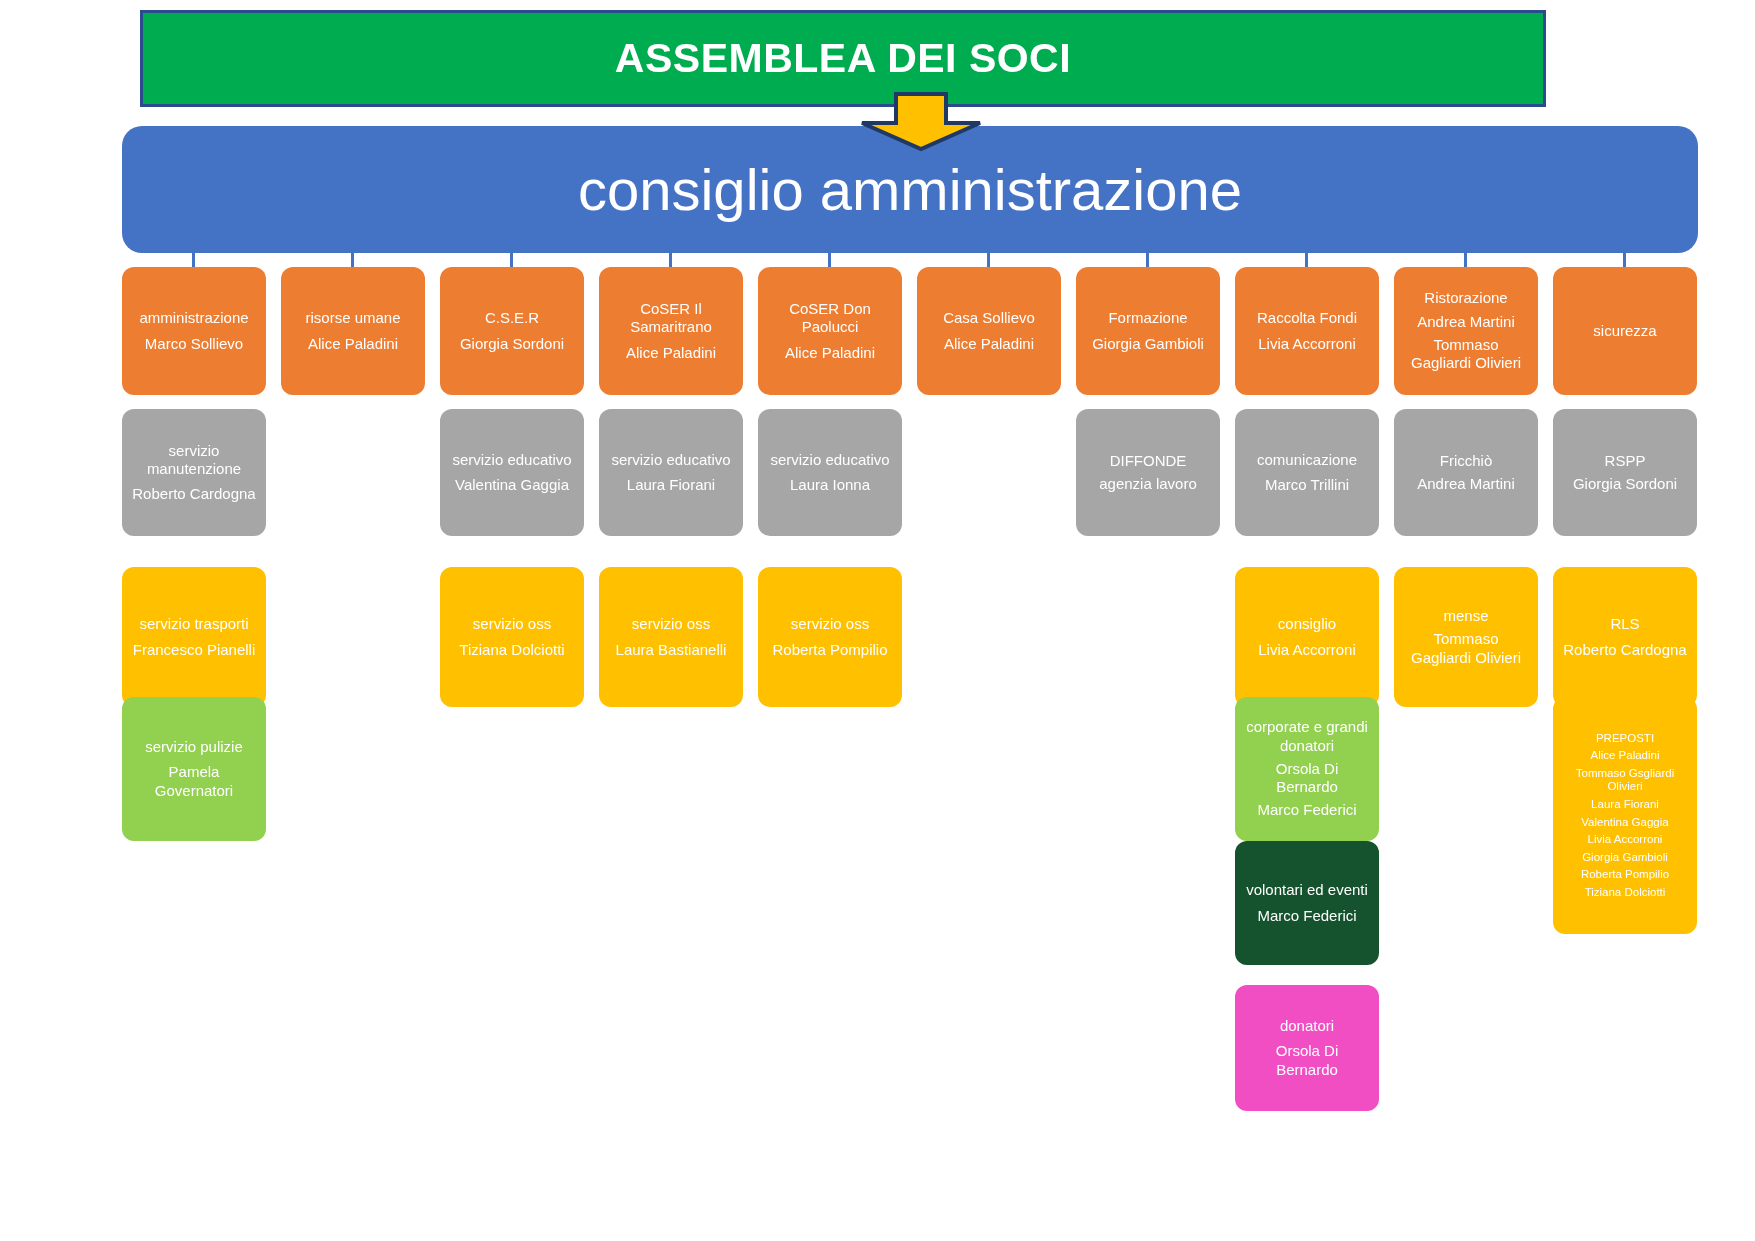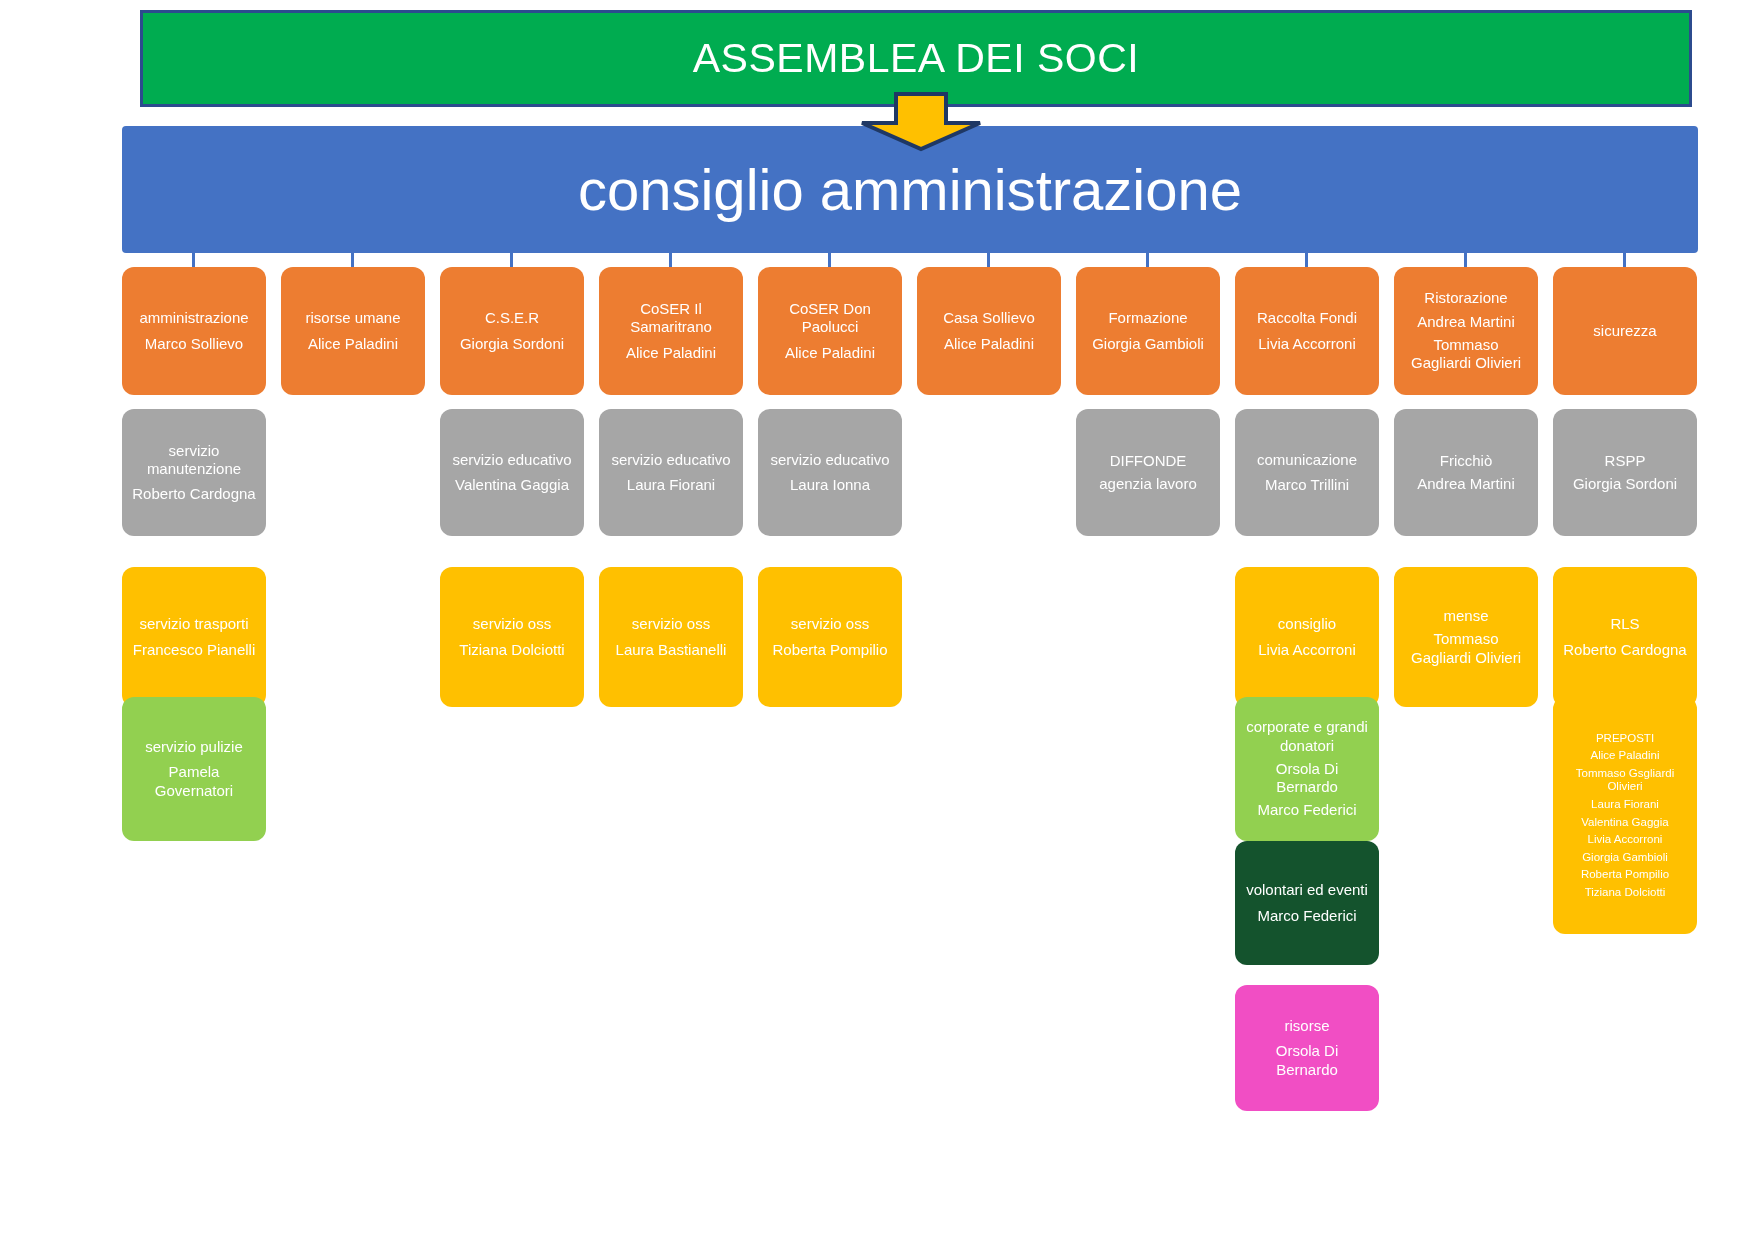--- a/index.html
+++ b/index.html
@@ -1,28 +1,28 @@
 <!DOCTYPE html>
 <html><head>
 <meta charset="utf-8">
 <style>
   html,body{margin:0;padding:0;background:#ffffff;}
   .canvas{
     position:relative;width:1755px;height:1241px;background:#ffffff;overflow:hidden;
     font-family:"Liberation Sans","DejaVu Sans",sans-serif;
   }
   .banner-green{
-    position:absolute;left:140px;top:10px;width:1552px;height:97px;
+    position:absolute;left:140px;top:10px;width:1406px;height:97px;
     background:#00AC50;border:3px solid #2C4B8E;box-sizing:border-box;
     display:flex;align-items:center;justify-content:center;
-    color:#ffffff;font-weight:normal;font-size:41px;letter-spacing:0.5px;
+    color:#ffffff;font-weight:bold;font-size:41px;letter-spacing:0.5px;
   }
   .banner-blue{
     position:absolute;left:122px;top:126px;width:1576px;height:127px;
-    background:#4472C4;border-radius:4px;
+    background:#4472C4;border-radius:20px;
     display:flex;align-items:center;justify-content:center;
     color:#ffffff;font-size:58px;font-weight:400;
   }
   .arrow{position:absolute;left:858px;top:92px;width:126px;height:60px;z-index:5;}
   .conn{position:absolute;top:253px;width:3px;height:34px;background:#4472C4;}
   .box{
     position:absolute;width:144px;border-radius:12px;box-sizing:border-box;
     display:flex;flex-direction:column;align-items:center;justify-content:center;
     gap:7px;padding:6px 8px;text-align:center;
     color:#ffffff;font-size:15px;line-height:1.22;
@@ -200,17 +200,17 @@
     <div class="bn">Roberta Pompilio</div>
     <div class="bn">Tiziana Dolciotti</div>
   </div>
 
   <div class="box cyan c8 r5">
     <div class="bt">volontari ed eventi</div>
     <div class="bn">Marco Federici</div>
   </div>
 
   <div class="box pink c8 r6">
-    <div class="bt">risorse</div>
+    <div class="bt">donatori</div>
     <div class="bn">Orsola Di Bernardo</div>
   </div>
 
 </div>
 
 </body></html>

